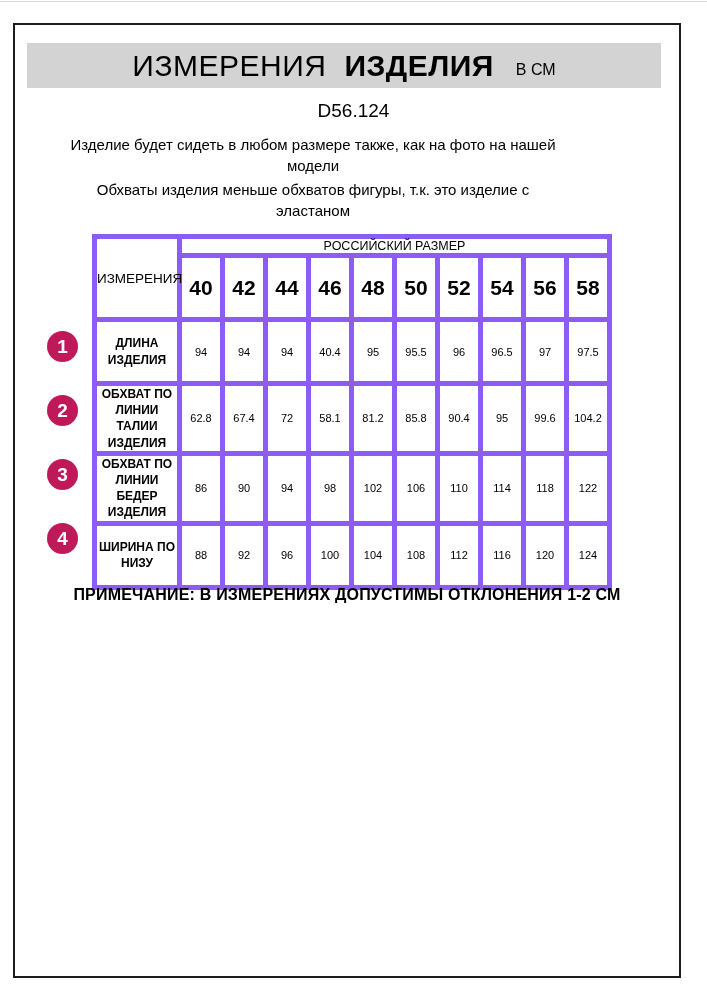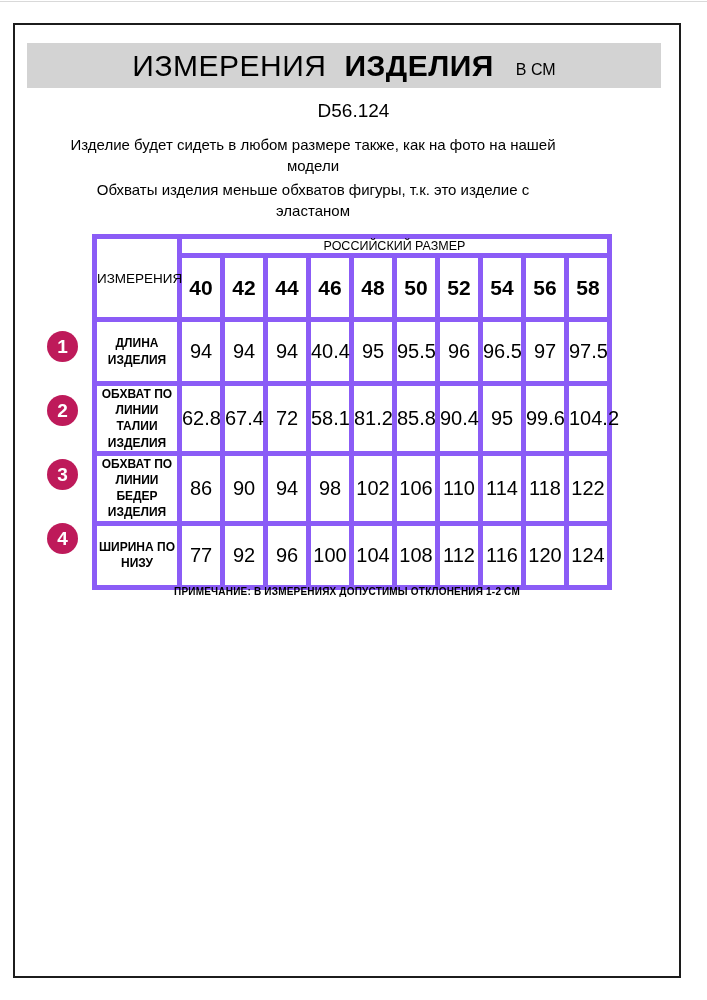--- a/index.html
+++ b/index.html
@@ -54,37 +54,37 @@
     border:5px solid #8b5cf6; padding:0; text-align:center; vertical-align:middle;
     background:#fff;
   }
   tr.group-row   { height:17px; }
   tr.sizes-row   { height:64px; }
   tr.data-row    { height:64px; }
   th.corner-cell { font-size:13.5px; font-weight:400; }
   th.group-cell  { font-size:12.5px; font-weight:400; }
   th.size-cell   { font-size:21px; font-weight:700; }
   td.label-cell  { font-size:12px; font-weight:700; line-height:1.35; white-space:pre-line; padding:0 2px; }
-  td.value-cell  { font-size:20px; font-weight:400; }
+  td.value-cell  { font-size:11px; font-weight:400; }
 
   .row-circle {
     position:absolute; left:47px;
     width:31px; height:31px; border-radius:50%;
     background:#be1a5a; color:#ffffff;
     font-size:19px; font-weight:700;
     display:flex; align-items:center; justify-content:center;
   }
   .rc1 { top:331px; }
   .rc2 { top:395px; }
   .rc3 { top:459px; }
   .rc4 { top:523px; }
 
   .note {
     position:absolute; left:13px; top:586px; width:668px;
-    text-align:center; font-size:10px; font-weight:700; letter-spacing:0.2px;
+    text-align:center; font-size:16px; font-weight:700; letter-spacing:0.2px;
   }
 </style>
 </head>
 <body>
 
 <div class="top-edge"></div>
 <div class="page-frame"></div>
 
 <div class="title-bar">
   <span class="title-word1">ИЗМЕРЕНИЯ</span>
@@ -176,21 +176,21 @@
       <td class="value-cell">106</td>
       <td class="value-cell">110</td>
       <td class="value-cell">114</td>
       <td class="value-cell">118</td>
       <td class="value-cell">122</td>
     </tr>
 
     <tr class="data-row">
       <td class="label-cell">ШИРИНА ПО
 НИЗУ</td>
-      <td class="value-cell">77</td>
+      <td class="value-cell">88</td>
       <td class="value-cell">92</td>
       <td class="value-cell">96</td>
       <td class="value-cell">100</td>
       <td class="value-cell">104</td>
       <td class="value-cell">108</td>
       <td class="value-cell">112</td>
       <td class="value-cell">116</td>
       <td class="value-cell">120</td>
       <td class="value-cell">124</td>
     </tr>

